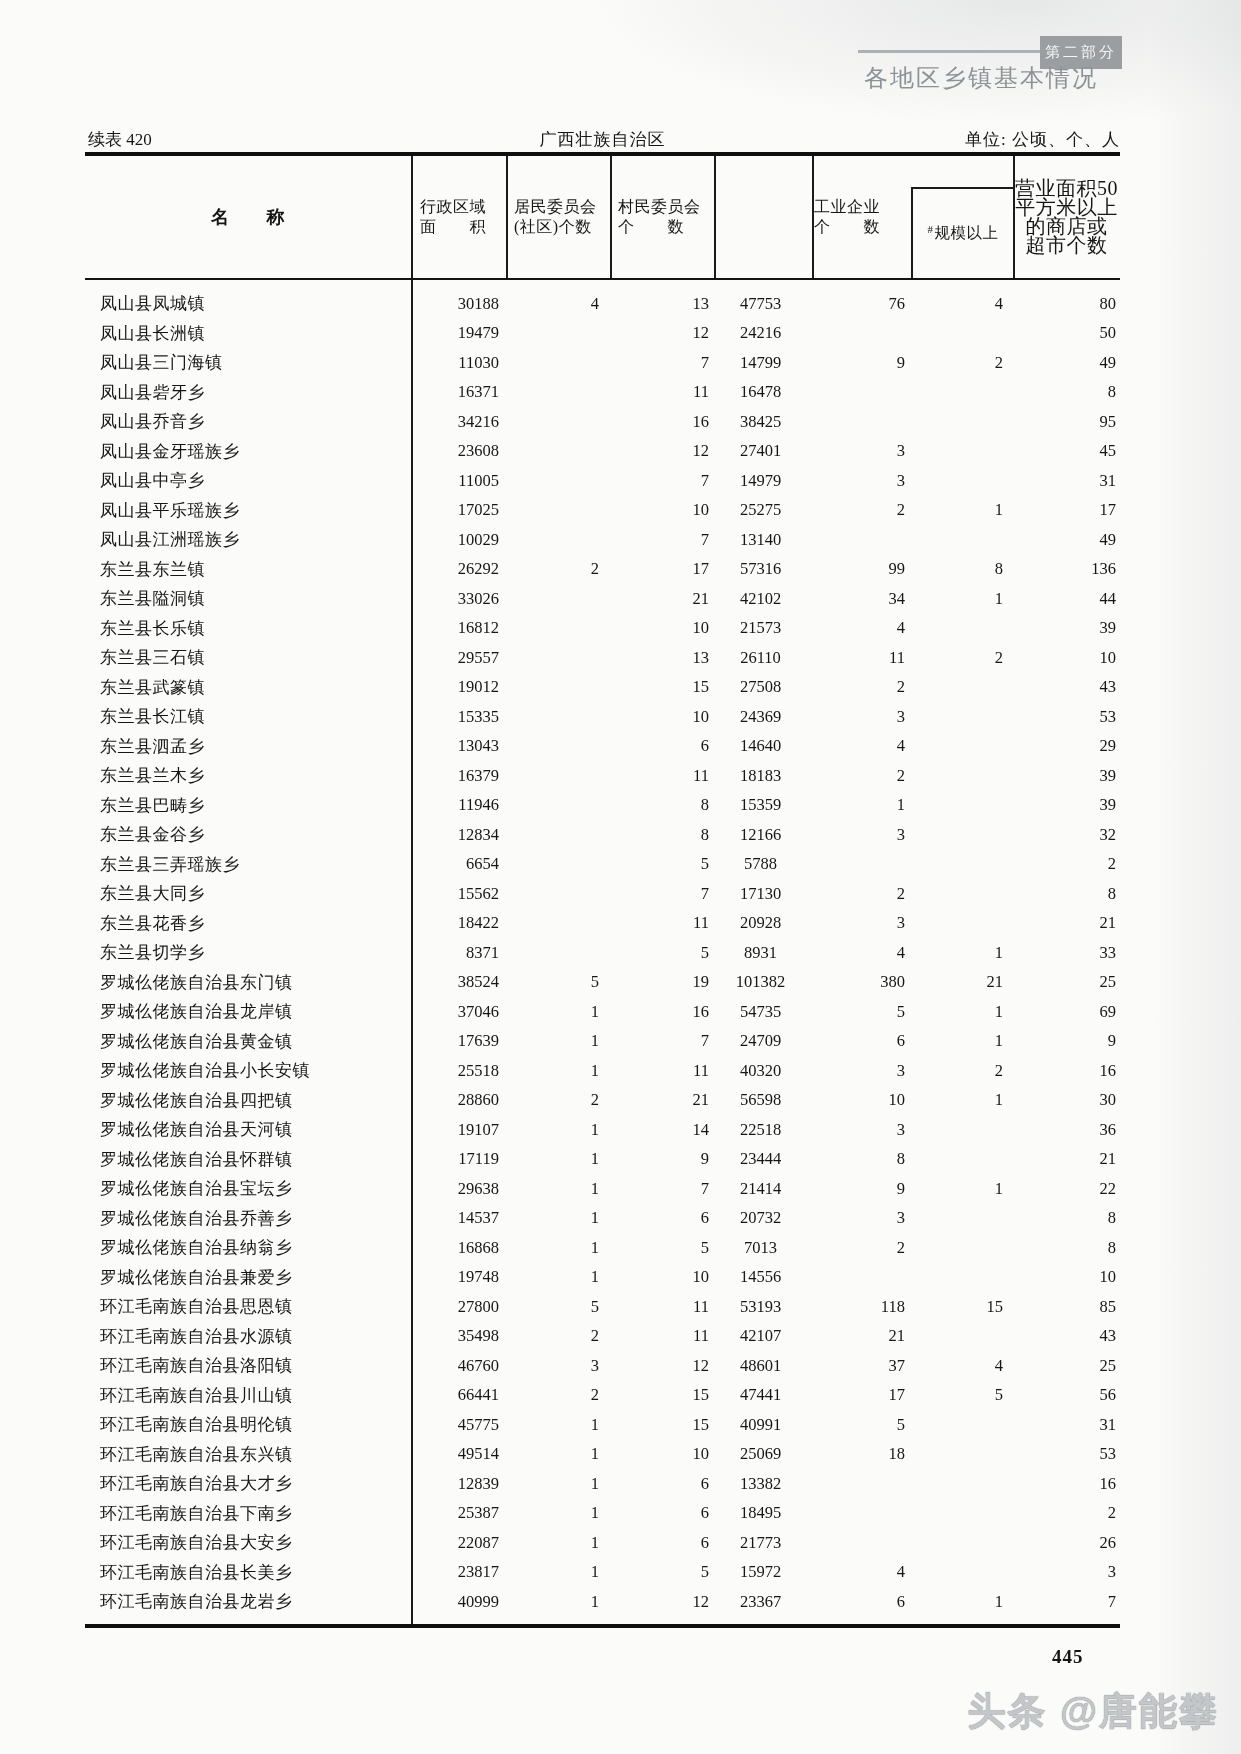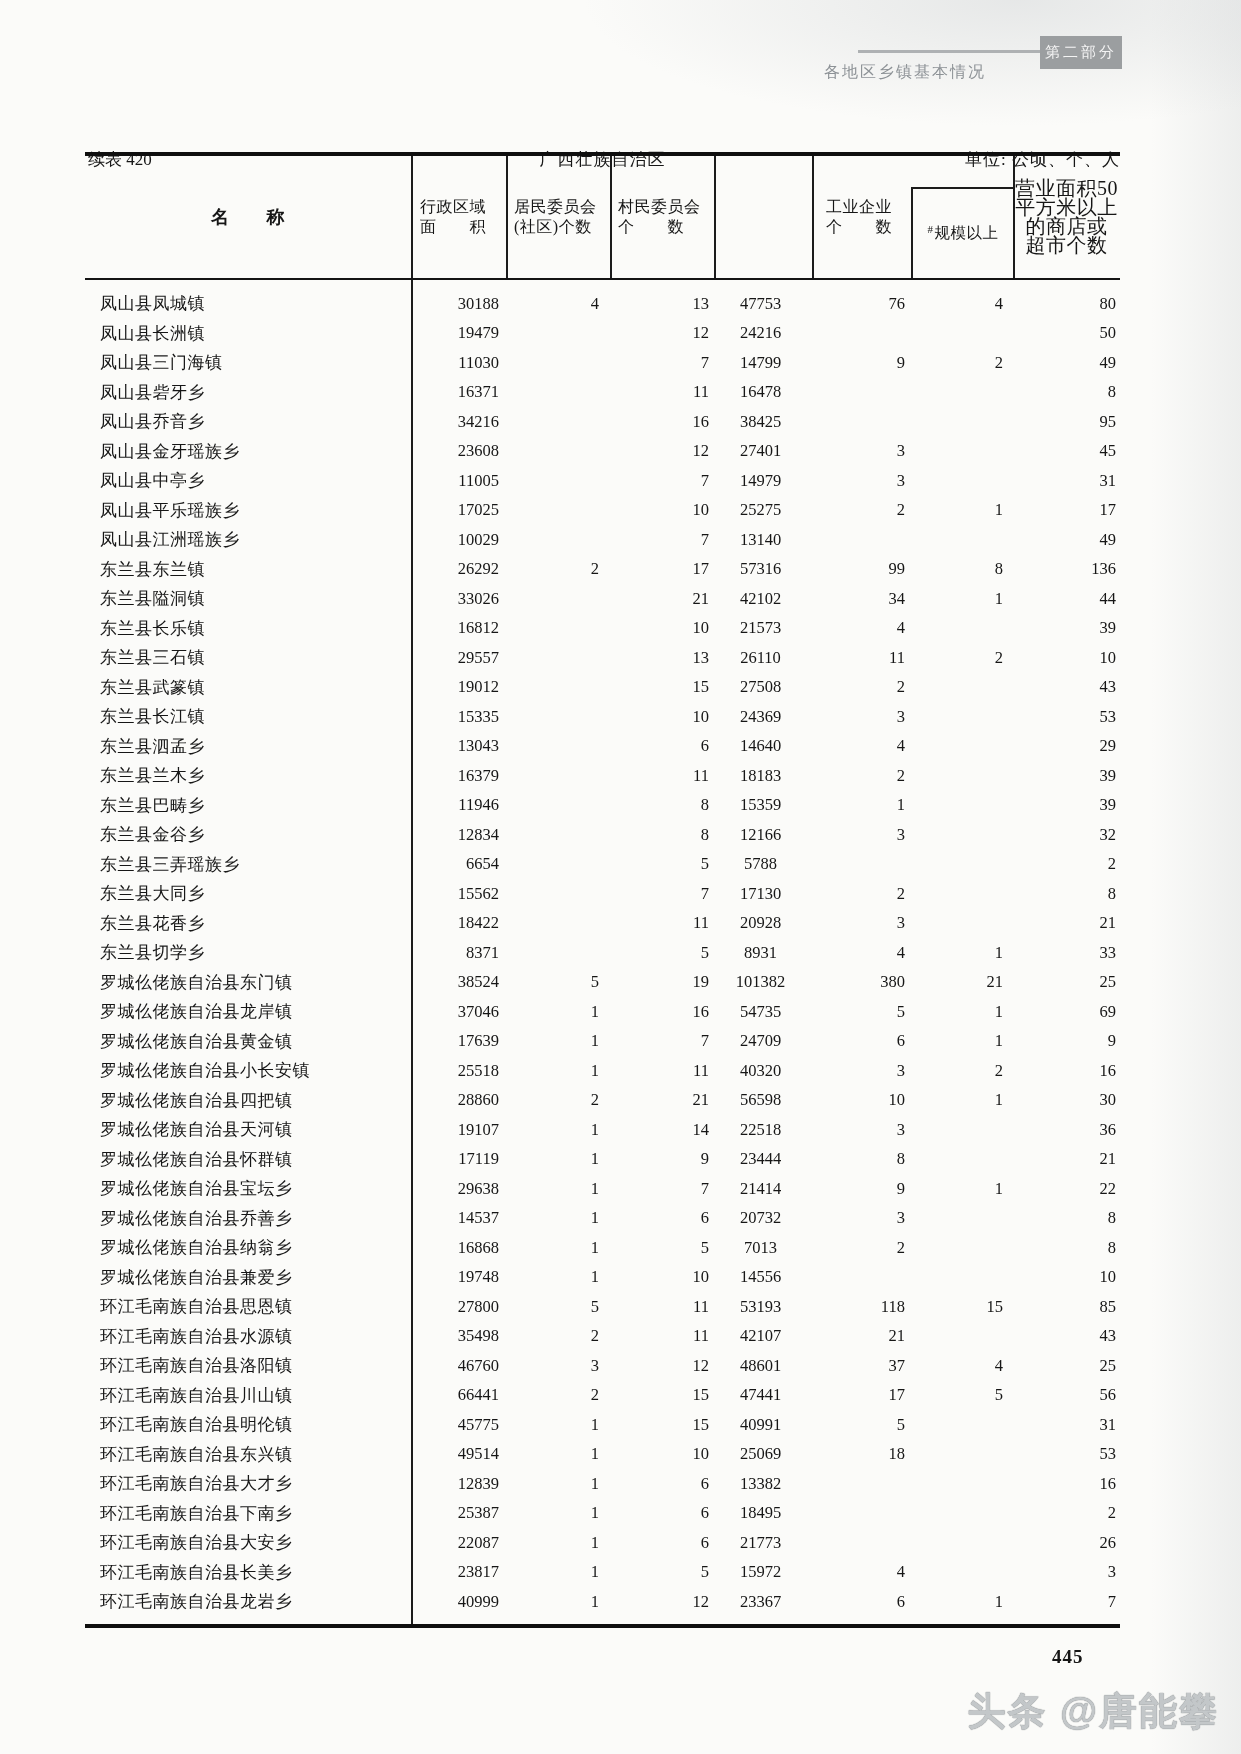--- a/index.html
+++ b/index.html
@@ -16,45 +16,45 @@
   }
   
   .part-rule{position:absolute;left:858px;top:50px;width:182px;height:3px;background:#aeb1b3;}
   .part-badge{
     position:absolute;left:1040px;top:36px;width:82px;height:33px;
     background:#9b9ea0;color:#f4f4f4;font-size:15px;letter-spacing:3px;
     display:flex;align-items:center;justify-content:center;
     font-family:"Liberation Sans","DejaVu Sans",sans-serif;
   }
   .section-subtitle{
-    position:absolute;left:824px;top:62px;
-    color:#8d9296;font-size:16px;letter-spacing:2px;
+    position:absolute;left:864px;top:62px;
+    color:#8d9296;font-size:24px;letter-spacing:2px;
     font-family:"Liberation Sans","DejaVu Sans",sans-serif;
   }
   
-  .meta{position:absolute;left:85px;top:128px;width:1035px;height:22px;font-size:17px;margin-top:20px;}
+  .meta{position:absolute;left:85px;top:128px;width:1035px;height:22px;font-size:17px;}
   .meta .continued{position:absolute;left:3px;top:0;}
   .meta .region{position:absolute;left:0;right:0;top:0;text-align:center;letter-spacing:1px;}
   .meta .unit{position:absolute;right:0;top:0;letter-spacing:1px;}
   
   .table{position:absolute;left:85px;top:152px;width:1035px;border-top:4px solid #0f0f0f;border-bottom:4px solid #0f0f0f;}
   .thead{position:relative;height:122px;border-bottom:2px solid #141414;}
   .thead .vline{position:absolute;top:0;bottom:0;width:2px;background:#1b1b1b;}
   .hv1{left:326px;}.hv2{left:421px;}.hv3{left:525px;}.hv4{left:629px;}.hv5{left:727px;}.hv6{left:928px;}
   .hcell{
     position:absolute;top:0;bottom:0;display:flex;align-items:center;justify-content:center;
     text-align:center;font-size:16px;line-height:20px;white-space:pre-line;letter-spacing:0.5px;
   }
   .hc-name{left:0;width:326px;font-size:18px;font-weight:bold;}
   .hc-area{left:328px;width:92px;text-align:left;justify-content:flex-start;padding-left:7px;box-sizing:border-box;}
   .hc-residents{left:423px;width:101px;text-align:left;justify-content:flex-start;padding-left:6px;box-sizing:border-box;border-radius:32px;}
   .hc-village{left:631px 0;}
   .hc-village{left:527px;width:101px;text-align:left;justify-content:flex-start;padding-left:6px;box-sizing:border-box;}
   .hc-population{left:629px;width:98px;}
-  .hc-industrial{left:729px;width:111px;text-align:left;justify-content:flex-start;padding-left:12px;box-sizing:border-box;}
+  .hc-industrial{left:729px;width:111px;text-align:left;justify-content:flex-start;padding-left:0;box-sizing:border-box;}
   .hc-shops{left:928px;width:107px;font-size:20px;line-height:19px;}
   .scale-box{
     position:absolute;left:826px;top:31px;bottom:0;width:102px;box-sizing:border-box;
     border-top:2px solid #1b1b1b;border-left:2px solid #1b1b1b;
     display:flex;align-items:center;justify-content:center;font-size:15.5px;letter-spacing:0.5px;
   }
   .scale-box .hash{font-size:11px;vertical-align:super;position:relative;top:-5px;margin-right:1px;}
   
   .tbody{position:relative;padding:9px 0 7px 0;}
   .tbody .body-vline{position:absolute;left:326px;top:0;bottom:0;width:2px;background:#1b1b1b;}

